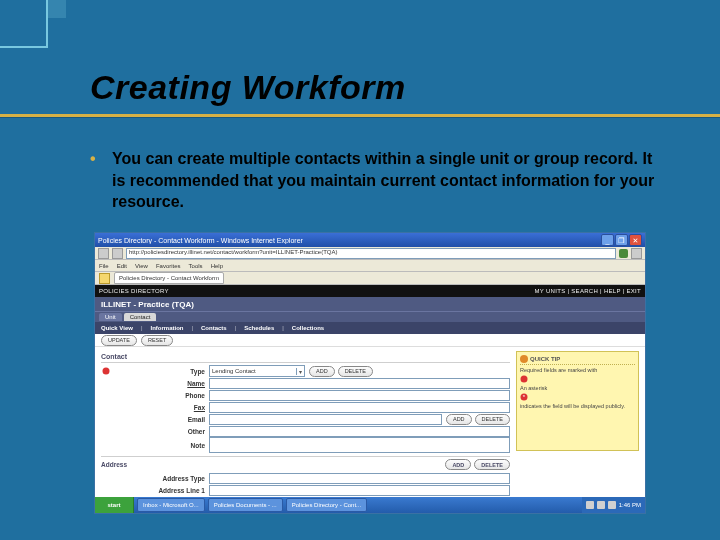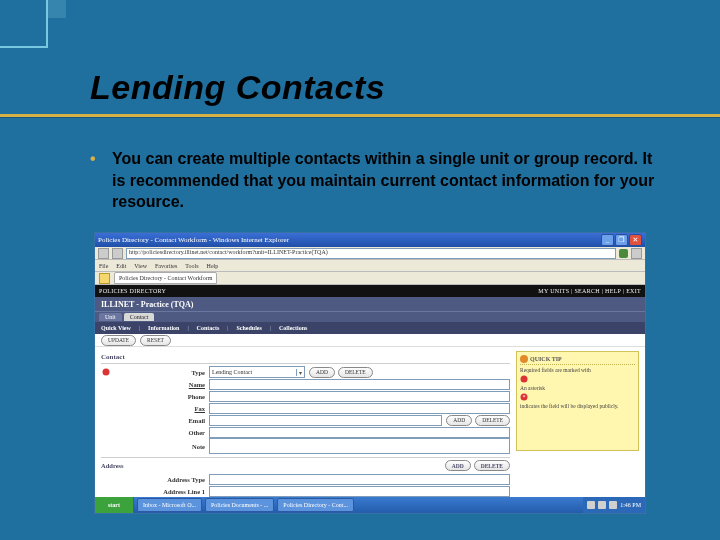--- a/index.html
+++ b/index.html
@@ -13,21 +13,21 @@
   }
   .title-underline{
     position:absolute;top:114px;left:0;right:0;height:0;border-top:3px solid #d6b146;
     border-bottom:1px solid rgba(0,0,0,0.2);
   }
   .bullet-area{position:absolute;top:148px;left:90px;right:60px;color:#000;font-size:16px;font-weight:700;font-style:normal;line-height:1.35;}
   .bullet-row{display:flex;gap:10px;}
   .bullet-dot{color:#d6b146;font-size:16px;line-height:1.35;font-weight:900;flex:0 0 12px;}
   .bullet-text{font-weight:800;}
   .shot{
-    position:absolute;top:232px;left:94px;width:550px;height:280px;background:#fff;font-family:Liberation Serif, serif;font-size:7px;color:#333;overflow:hidden;border:1px solid #3a71a4;
+    position:absolute;top:232px;left:94px;width:550px;height:280px;background:#fff;font-family:Liberation Sans, sans-serif;font-size:7px;color:#333;overflow:hidden;border:1px solid #3a71a4;
   }
   
   .ie-title{height:14px;background:linear-gradient(#3a6fd6,#204fa8);color:#fff;display:flex;align-items:center;padding:0 3px;justify-content:space-between;}
   .ie-title .t{font-size:7px;white-space:nowrap;overflow:hidden;}
   .ie-title .wbtns{display:flex;gap:1px;}
   .ie-title .wbtn{width:11px;height:10px;background:#6da0ea;border:1px solid #2a4f9e;border-radius:2px;display:flex;align-items:center;justify-content:center;font-size:7px;line-height:1;color:#fff;}
   .ie-title .close{background:#e0523e;}
   .ie-addr{height:12px;background:#ece9d8;display:flex;align-items:center;gap:3px;padding:0 3px;font-size:6px;color:#333;border-bottom:1px solid #bbb;}
   .ie-addr .url{flex:1;height:9px;background:#fff;border:1px solid #7f9db9;padding:0 2px;white-space:nowrap;overflow:hidden;}
   .ie-addr .go{width:9px;height:9px;background:#4a8a3a;border-radius:2px;}
@@ -70,21 +70,21 @@
   .taskbar .tray .ti{width:8px;height:8px;background:#d0d0d0;border-radius:1px;}
   .sq-deco{position:absolute;width:18px;height:18px;background:#78c8e0;}
 </style>
 </head>
 <body>
 
 <div class="slide">
   <div class="corner-sq"></div>
   <div class="sq-deco" style="top:0;left:48px;opacity:.25"></div>
 
-  <div class="title">Lending Contacts</div>
+  <div class="title">Creating Workform</div>
   <div class="title-underline"></div>
 
   <div class="bullet-area">
     <div class="bullet-row">
       <div class="bullet-dot">•</div>
       <div class="bullet-text">You can create multiple contacts within a single unit or group record.  It is recommended that you maintain current contact information for your resource.</div>
     </div>
   </div>
 
   <div class="shot">

